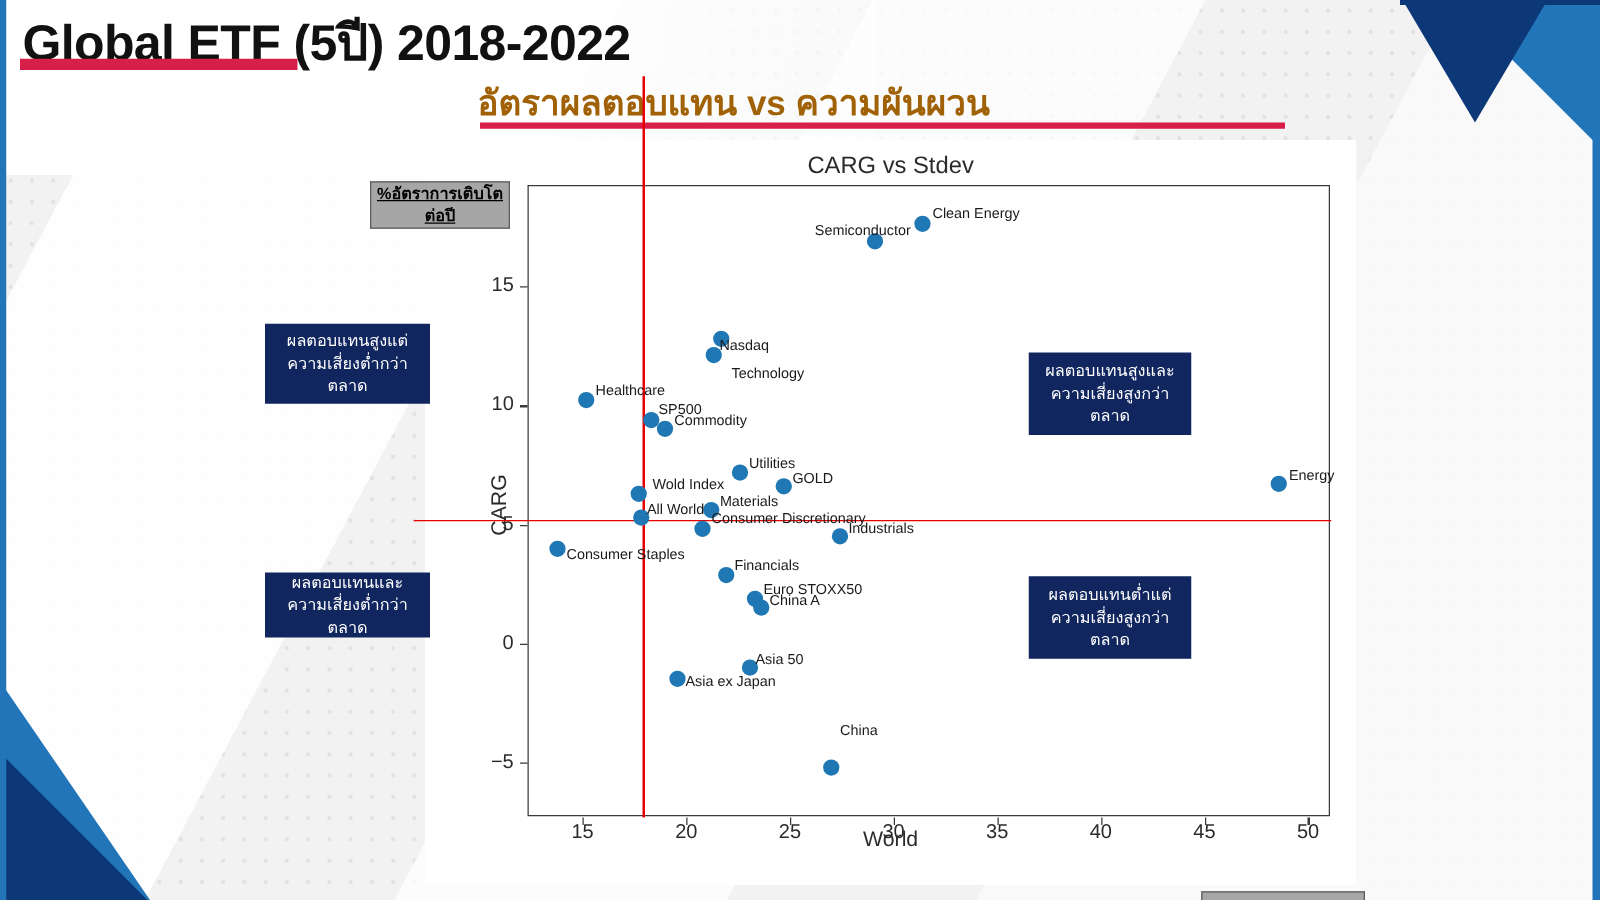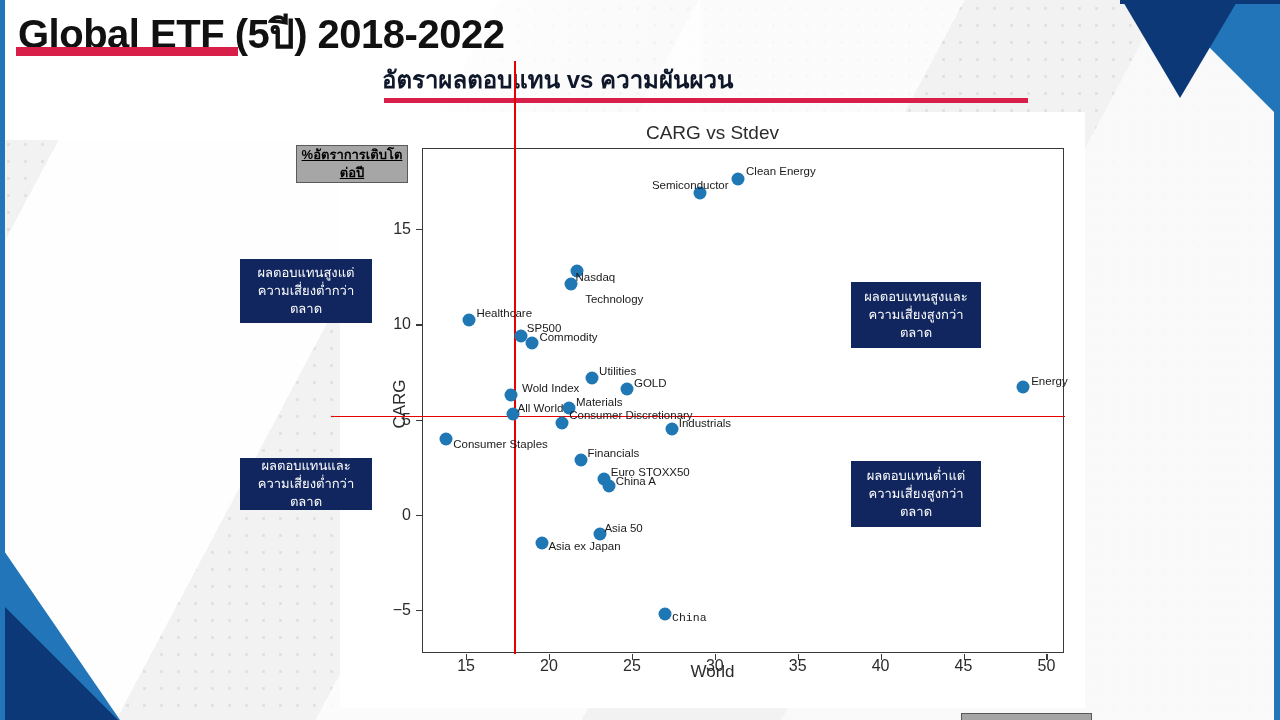--- a/index.html
+++ b/index.html
@@ -82,21 +82,21 @@
     position: absolute; left: 18px; top: 2px;
     font-size: 40px; font-weight: bold; color: #111;
     letter-spacing: -0.5px; white-space: nowrap;
   }
   .title-underline {
     position: absolute; left: 16px; top: 47px;
     width: 222px; height: 9px; background: #d81f4a;
   }
   .subtitle {
     position: absolute; left: 382px; top: 60px;
-    font-size: 24px; font-weight: bold; color: #0f172a;
+    font-size: 28px; font-weight: bold; color: #a16207;
     white-space: nowrap;
   }
   .subtitle-underline {
     position: absolute; left: 384px; top: 98px;
     width: 644px; height: 5px; background: #d81f4a;
   }
 
   
   #chart-panel {
     position: absolute; left: 340px; top: 112px;
@@ -162,21 +162,20 @@
   
   .callout {
     position: absolute;
     background: #11265e;
     color: #ffffff;
     font-size: 13px;
     line-height: 1.38;
     text-align: center;
     display: flex; align-items: center; justify-content: center;
     padding: 4px 6px;
-    margin-left: 28px;
   }
   .grey-tag {
     position: absolute;
     background: #a6a6a6;
     border: 1.5px solid #5a5a5a;
     color: #000;
     font-size: 13px; font-weight: bold;
     line-height: 1.35; text-align: center;
     display: flex; align-items: center; justify-content: center;
     text-decoration: underline;
@@ -274,21 +273,21 @@
         <div class="pt-label" style="left: 164.513px; top: 297.564px;">Financials</div>
         <div class="pt" style="left: 180.725px; top: 329.617px; background: rgb(31, 119, 180);"></div>
         <div class="pt-label" style="left: 187.725px; top: 316.617px;">Euro STOXX50</div>
         <div class="pt" style="left: 185.699px; top: 337.239px; background: rgb(31, 119, 180);"></div>
         <div class="pt-label" style="left: 192.699px; top: 326.239px;">China A</div>
         <div class="pt" style="left: 177.409px; top: 384.871px; background: rgb(31, 119, 180);"></div>
         <div class="pt-label" style="left: 181.409px; top: 372.871px;">Asia 50</div>
         <div class="pt" style="left: 119.378px; top: 394.398px; background: rgb(31, 119, 180);"></div>
         <div class="pt-label" style="left: 125.378px; top: 391.398px;">Asia ex Japan</div>
         <div class="pt" style="left: 242.073px; top: 464.894px; background: rgb(31, 119, 180);"></div>
-        <div class="pt-label" style="left: 249.073px; top: 462px; font-family: Liberation Mono, monospace;">China</div>
+        <div class="pt-label" style="left: 249.073px; top: 430px;">China</div>
       </div>
     <div class="xlabel">World</div>
   </div>
 
   <div class="callout" style="left:212px; top:259px; width:132px; height:64px;">ผลตอบแทนสูงแต่ความเสี่ยงต่ำกว่าตลาด</div>
   <div class="callout" style="left:212px; top:458px; width:132px; height:52px;">ผลตอบแทนและความเสี่ยงต่ำกว่าตลาด</div>
   <div class="callout" style="left:823px; top:282px; width:130px; height:66px;">ผลตอบแทนสูงและความเสี่ยงสูงกว่าตลาด</div>
   <div class="callout" style="left:823px; top:461px; width:130px; height:66px;">ผลตอบแทนต่ำแต่ความเสี่ยงสูงกว่าตลาด</div>
 
   <div class="grey-tag" style="left:296px; top:145px; width:112px; height:38px;">%อัตราการเติบโตต่อปี</div>

